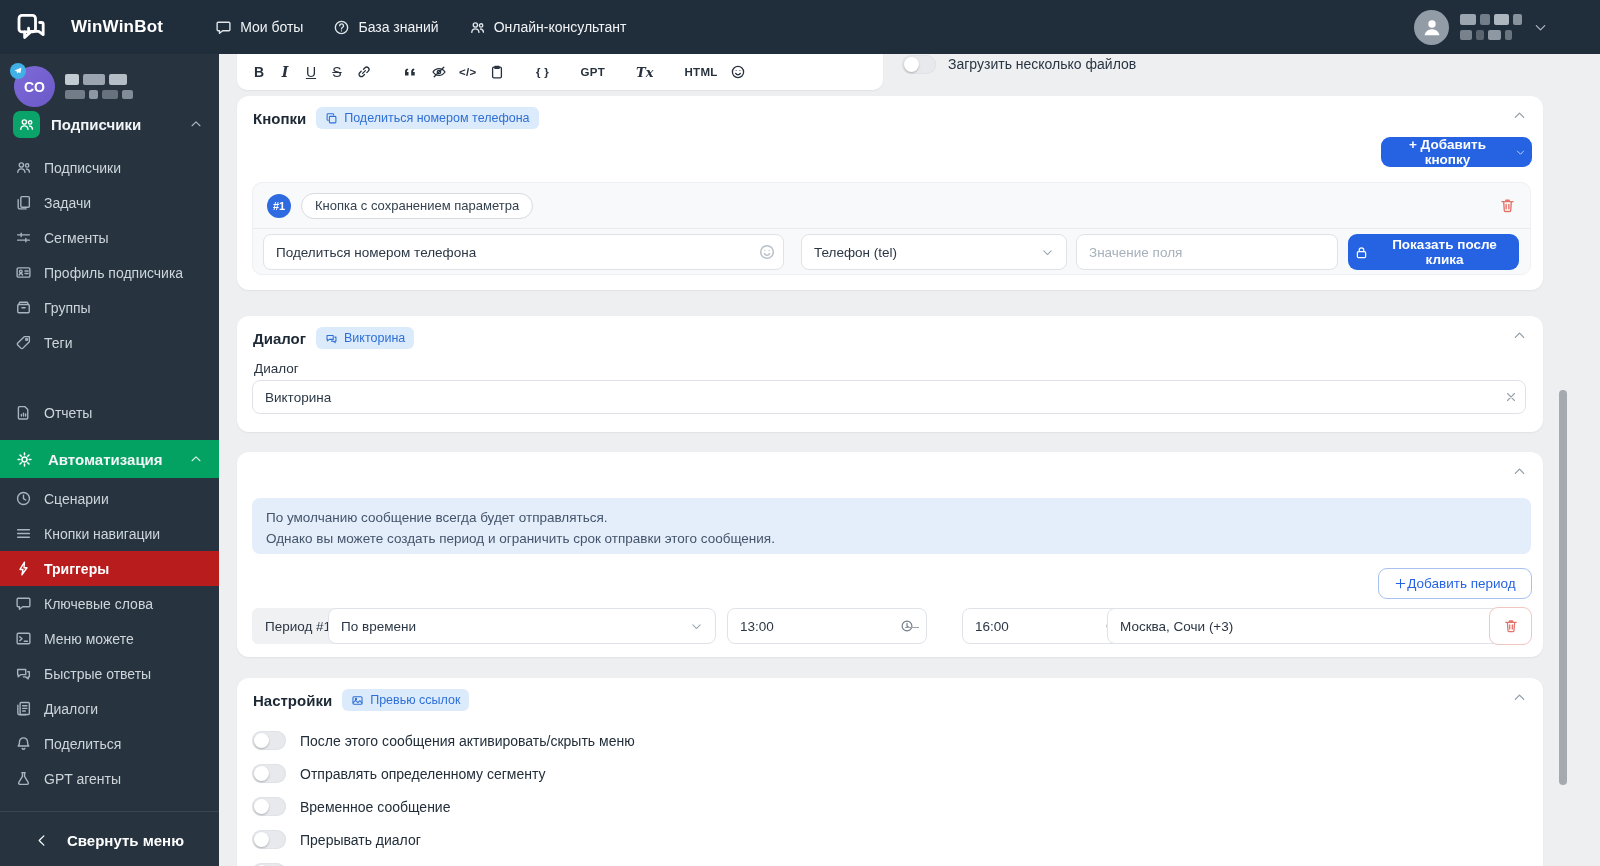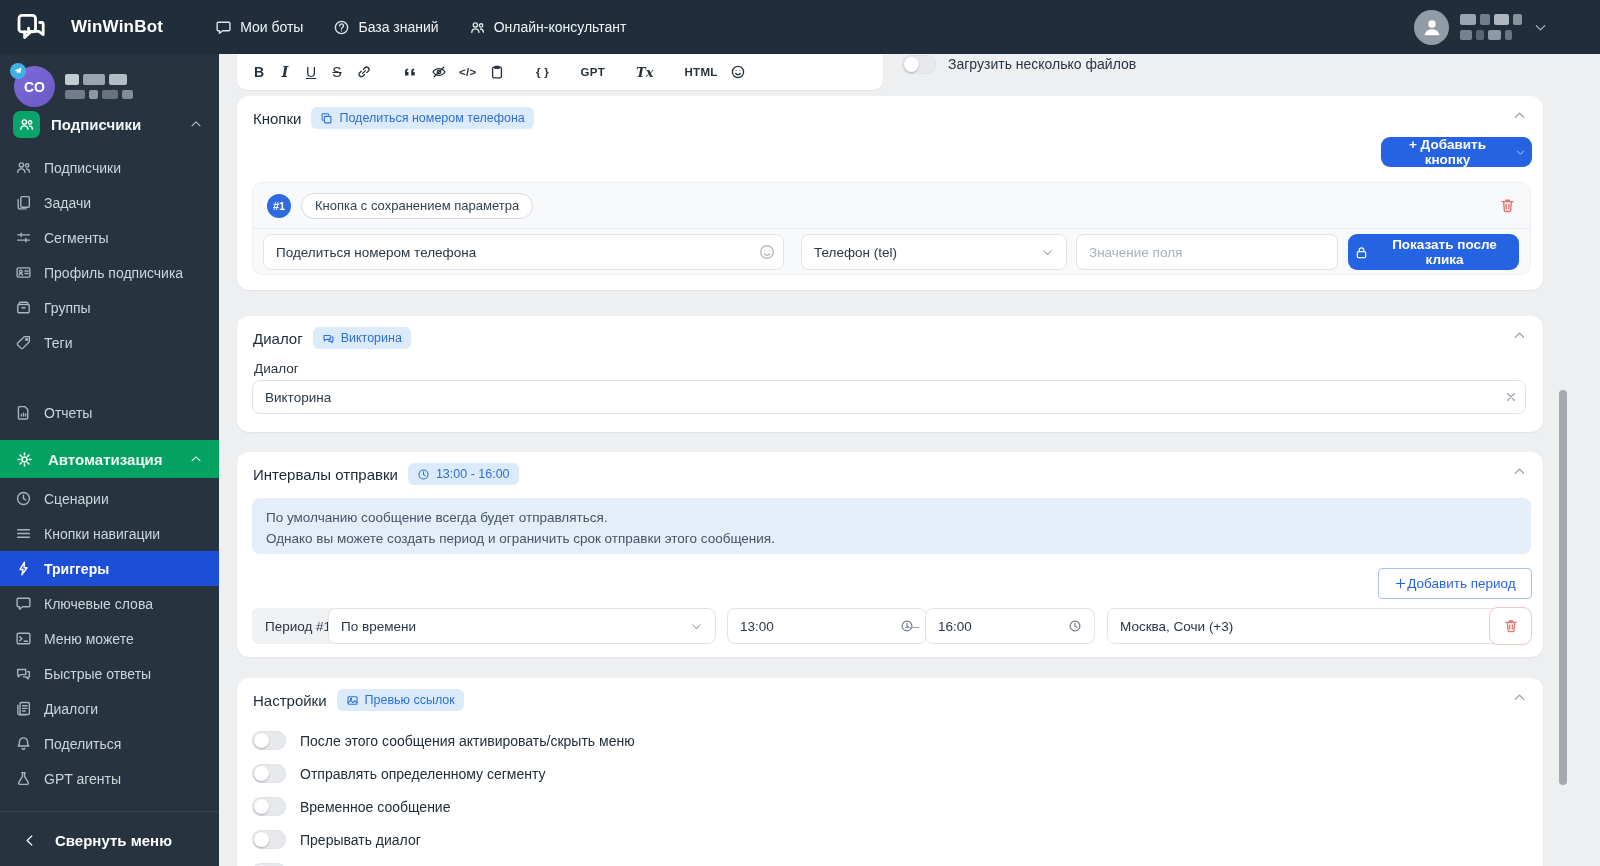--- a/index.html
+++ b/index.html
@@ -38,50 +38,50 @@
   .sec-head .badge-ic{width:27px;height:27px;border-radius:7px;background:#0aa46a;margin-left:13px;
     display:flex;align-items:center;justify-content:center;color:#fff}
   .sec-head .badge-ic .icon{width:17px;height:17px}
   .sec-head .t{margin-left:11px;color:#f2f5f7;font-size:15px;font-weight:700}
   .sec-head .chev{margin-left:auto;margin-right:16px;width:14px;height:14px;color:#aab4bd}
   .sec-green{background:#03a263}
   .sec-green .gear{width:19px;height:19px;margin-left:15px;color:#fff}
   .s-item{position:absolute;left:0;width:219px;height:35px;display:flex;align-items:center;cursor:pointer;color:#cdd5db}
   .s-item .icon{width:17px;height:17px;margin-left:15px;color:#a9b4be}
   .s-item .lb{margin-left:12px;font-size:14px}
-  .s-item.active{background:#1d4ed8;color:#fff}
+  .s-item.active{background:#b91c1c;color:#fff}
   .s-item.active .icon{color:#fff}
   .s-item.active .lb{font-weight:600}
   .side-div{position:absolute;left:0;width:219px;height:1px;background:rgba(255,255,255,.09)}
-  .collapse{position:absolute;left:0;width:237px;height:36px;display:flex;align-items:center;cursor:pointer;color:#fff}
+  .collapse{position:absolute;left:12px;width:237px;height:36px;display:flex;align-items:center;cursor:pointer;color:#fff}
   .collapse .icon{width:15px;height:15px;margin-left:22px}
   .collapse .lb{margin-left:18px;font-size:15px;font-weight:700}
 
   
   .main{position:absolute;left:219px;top:54px;width:1381px;height:812px;background:#edeff1;overflow:hidden}
   .card{position:absolute;background:#fff;border-radius:12px;box-shadow:0 1px 2px rgba(16,24,40,.06)}
   .card-head{position:absolute;left:16px;top:11px;display:flex;align-items:center;gap:10px}
-  .card-title{font-size:15px;font-weight:400;color:#1e2936}
+  .card-title{font-size:15px;font-weight:700;color:#1e2936}
   .chip{display:flex;align-items:center;gap:6px;background:#dcebfb;color:#2e6fd6;border-radius:6px;
     padding:4px 9px;font-size:12.5px;font-weight:500}
   .chip .icon{width:13px;height:13px}
   .fold{position:absolute;right:16px;top:12px;width:15px;height:15px;color:#8f9aa5;cursor:pointer}
 
   .inp{position:absolute;height:36px;border:1px solid #dfe3e8;border-radius:8px;background:#fff;
     font-family:inherit;font-size:13.5px;color:#2b3745;padding:0 12px;outline:none}
   .inp::placeholder{color:#a7b0ba}
   .sel{position:absolute;height:36px;border:1px solid #dfe3e8;border-radius:8px;background:#fff;
     display:flex;align-items:center;padding:0 12px;font-size:13.5px;color:#2b3745;cursor:pointer}
   .sel .chev{margin-left:auto;width:13px;height:13px;color:#9aa5b0}
   .timebox .clock{margin-left:auto;width:14px;height:14px;color:#6f7a85}
 
   .btn-blue{position:absolute;background:#2563e3;color:#fff;border:none;border-radius:9px;
     display:flex;align-items:center;justify-content:center;gap:7px;font-family:inherit;
     font-size:13.5px;font-weight:600;cursor:pointer}
-  .btn-outline{position:absolute;background:#fff;color:#2563e3;border:1px solid #a8c1f0;border-radius:4px;
+  .btn-outline{position:absolute;background:#fff;color:#2563e3;border:1px solid #a8c1f0;border-radius:9px;
     display:flex;align-items:center;justify-content:center;gap:0;font-family:inherit;
     font-size:13.5px;font-weight:500;cursor:pointer}
 
   .toggle{position:absolute;width:34px;height:19px;border-radius:10px;background:#e7e9ec;cursor:pointer;
     box-shadow:inset 0 0 0 1px #dfe2e6}
   .toggle .knob{position:absolute;left:2px;top:2px;width:15px;height:15px;border-radius:50%;background:#fff;
     box-shadow:0 1px 2px rgba(0,0,0,.25)}
 
   
   .tbar{display:flex;align-items:center;gap:12px;padding:0 15px;height:36px;color:#26313d}
@@ -562,32 +562,20 @@
     <div style="position:absolute;left:17px;top:45px;font-size:13.5px;color:#2a3542">Диалог</div>
     <input class="inp" style="left: 15px; top: 64px; width: 1274px; height: 34px;" value="Викторина">
     <span class="icon x-ic" style="left:1267px;top:74px">
         <svg viewBox="0 0 16 16" fill="none" stroke="currentColor" stroke-width="1.3" stroke-linecap="round" stroke-linejoin="round">
           <path d="M4 4l8 8M12 4l-8 8"></path>
         </svg>
       </span>
   </div>
 
   <div class="card" style="left:18px;top:398px;width:1306px;height:205px">
-    <div class="card-head">
-      <span class="card-title">Интервалы отправки</span>
-      <span class="chip">
-        <span class="icon">
-            <svg viewBox="0 0 16 16" fill="none" stroke="currentColor" stroke-width="1.3" stroke-linecap="round" stroke-linejoin="round">
-              <circle cx="8" cy="8" r="5.6"></circle>
-              <path d="M8 4.8v3.4l2.1 1.2"></path>
-            </svg>
-          </span>
-        <span>13:00 - 16:00</span>
-      </span>
-    </div>
     <span class="icon fold">
         <svg viewBox="0 0 16 16" fill="none" stroke="currentColor" stroke-width="1.3" stroke-linecap="round" stroke-linejoin="round">
           <path d="M3.5 10l4.5-4.5L12.5 10"></path>
         </svg>
       </span>
 
     <div class="info-box" style="left:15px;top:46px;width:1279px;height:56px">
       <div>По умолчанию сообщение всегда будет отправляться.</div>
       <div>Однако вы можете создать период и ограничить срок отправки этого сообщения.</div>
     </div>
@@ -613,21 +601,21 @@
     <div class="sel timebox" style="left:490px;top:156px;width:200px">
       <span>13:00</span>
       <span class="icon clock">
           <svg viewBox="0 0 16 16" fill="none" stroke="currentColor" stroke-width="1.3" stroke-linecap="round" stroke-linejoin="round">
             <circle cx="8" cy="8" r="5.6"></circle>
             <path d="M8 4.8v3.4l2.1 1.2"></path>
           </svg>
         </span>
     </div>
     <div class="dash" style="left:668px;top:166px">—</div>
-    <div class="sel timebox" style="left:688px;top:156px;width:170px">
+    <div class="sel timebox" style="left:725px;top:156px;width:170px">
       <span>16:00</span>
       <span class="icon clock">
           <svg viewBox="0 0 16 16" fill="none" stroke="currentColor" stroke-width="1.3" stroke-linecap="round" stroke-linejoin="round">
             <circle cx="8" cy="8" r="5.6"></circle>
             <path d="M8 4.8v3.4l2.1 1.2"></path>
           </svg>
         </span>
     </div>
     <div class="sel" style="left:870px;top:156px;width:421px">
       <span>Москва, Сочи (+3)</span>

